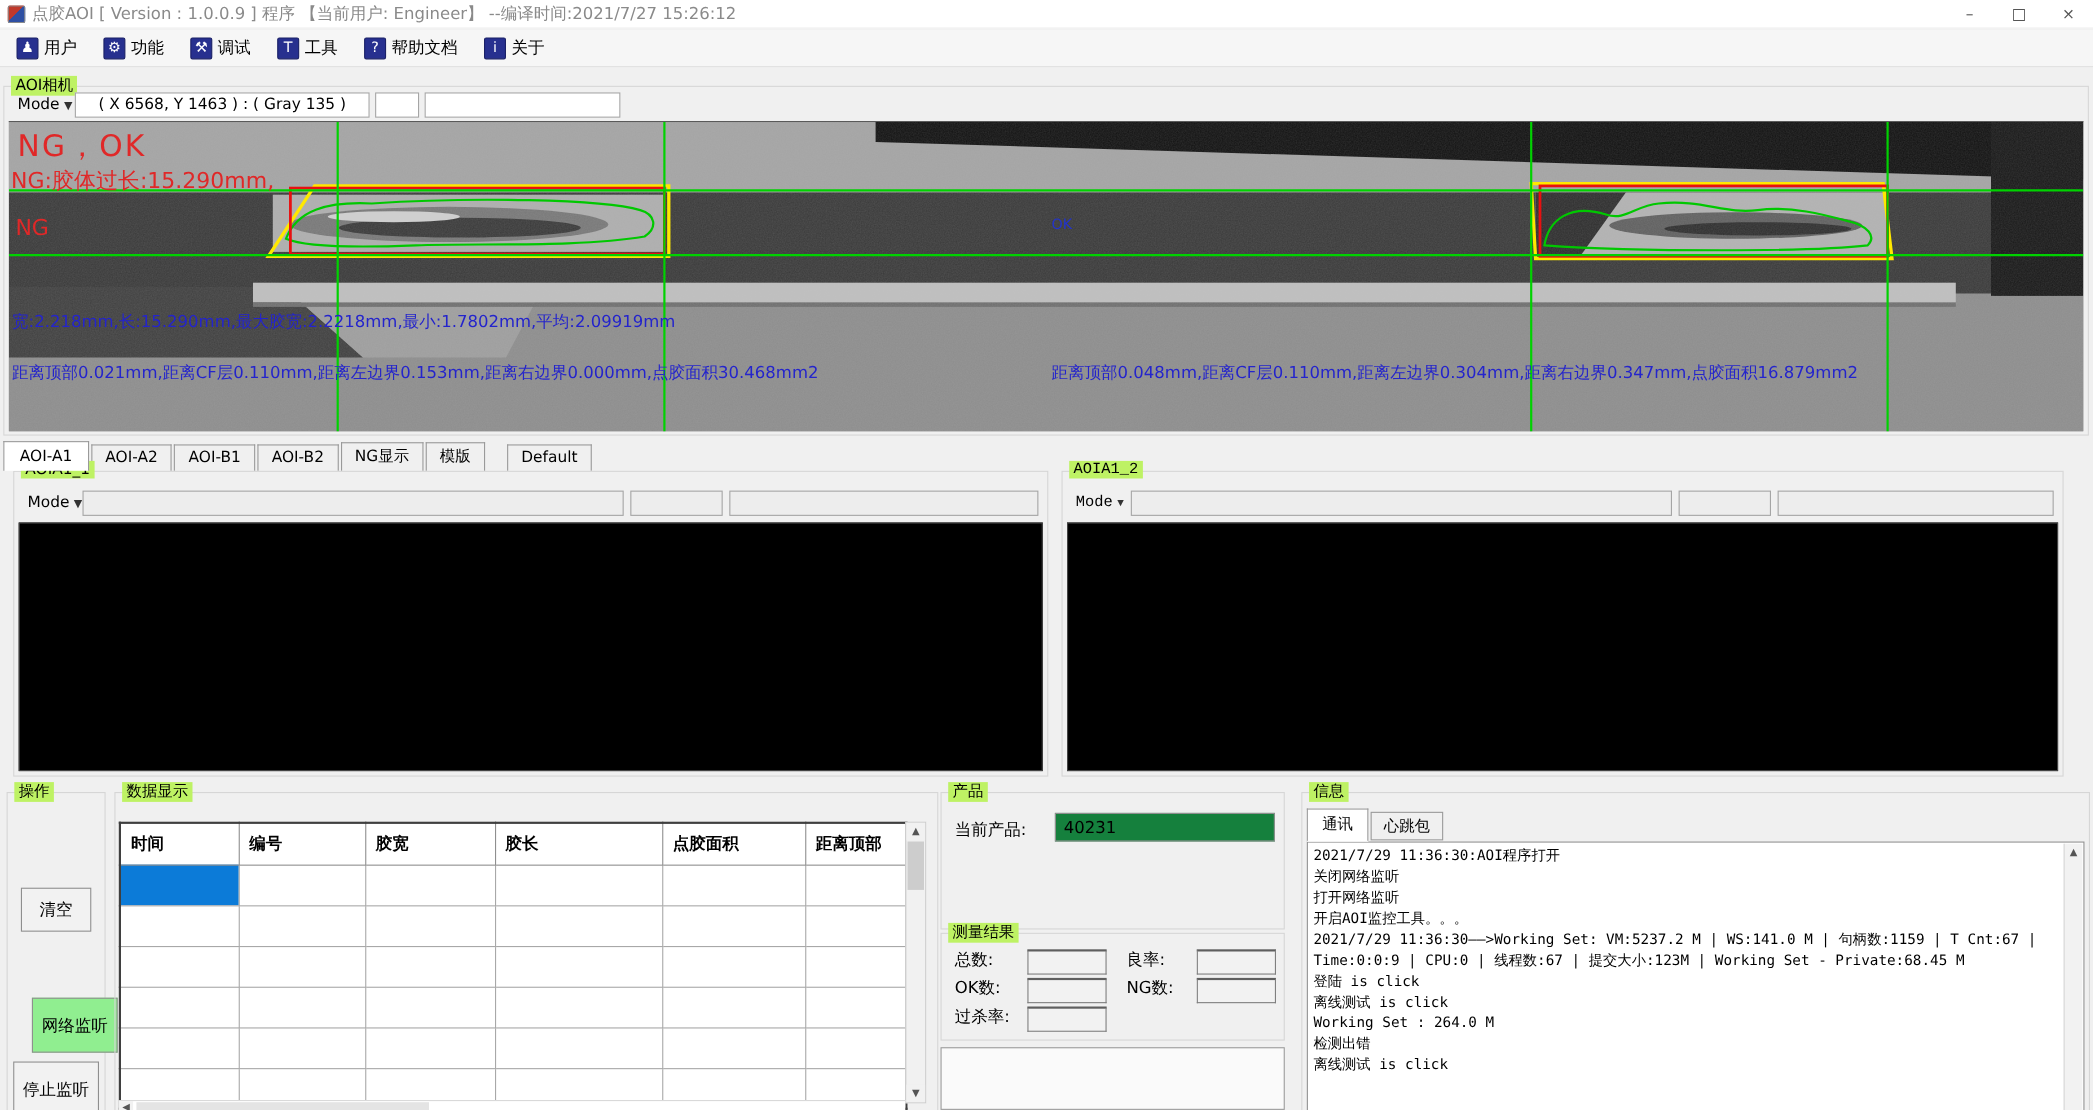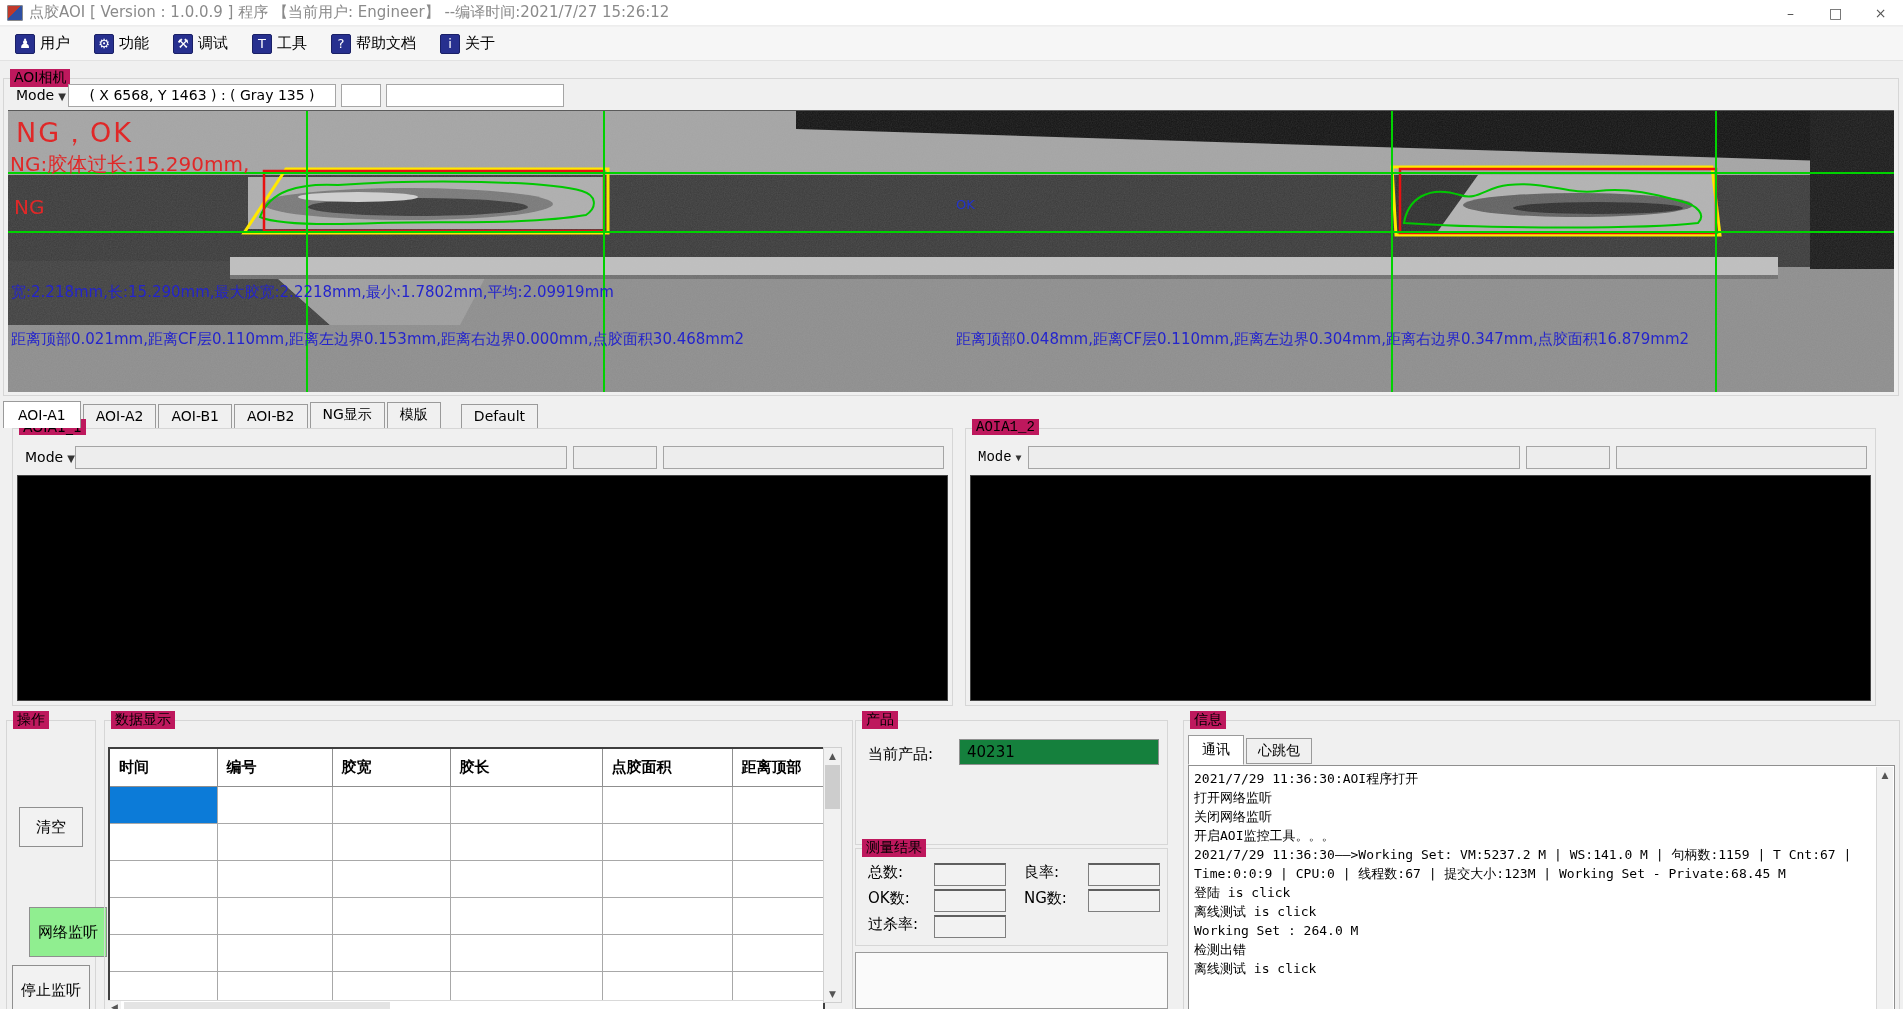--- a/index.html
+++ b/index.html
@@ -14,21 +14,21 @@
   .win-controls { margin-left:auto; display:flex; height:26px; }
   .win-btn { width:45px; height:26px; display:flex; align-items:center; justify-content:center; color:#555; font-size:14px; }
 
   
   .toolbar { position:absolute; left:0; top:27px; width:1903px; height:34px; background:#f6f6f6; border-bottom:1px solid #e2e2e2; display:flex; align-items:center; padding-left:6px; }
   .tb-item { display:flex; align-items:center; gap:5px; padding:4px 9px; margin-right:6px; font-size:15px; cursor:default; }
   .tb-ico { width:20px; height:20px; background:#27308f; color:#fff; display:flex; align-items:center; justify-content:center; font-size:13px; border-radius:2px; border:1px solid #1a2066; }
 
   
   .grp { position:absolute; border:1px solid #d6d6d6; }
-  .grp-label { position:absolute; top:-10px; left:6px; background:#be185d; padding:0 4px; font-size:14px; white-space:nowrap; }
+  .grp-label { position:absolute; top:-10px; left:6px; background:#bef264; padding:0 4px; font-size:14px; white-space:nowrap; }
 
   
   .grp.camera { left:3px; top:78px; width:1896px; height:318px; }
   .mode-row { position:absolute; left:0; top:5px; width:100%; height:24px; }
   .mode-btn { position:absolute; left:8px; top:1px; font-size:14px; padding:2px 4px; white-space:nowrap; cursor:default; }
   .mode-btn .arr { font-size:10px; color:#333; margin-left:4px; }
   .fld { position:absolute; top:0; height:23px; background:#fff; border:1px solid #a5a5a5; font-size:14px; line-height:21px; }
   .camera .fld.f1 { left:64px; width:268px; text-align:center; }
   .camera .fld.f2 { left:337px; width:40px; }
   .camera .fld.f3 { left:382px; width:178px; }
@@ -355,22 +355,22 @@
 
 <div class="grp info">
   <span class="grp-label">信息</span>
   <div class="itabs">
       <div class="itab active">通讯</div>
       <div class="itab">心跳包</div>
     </div>
   <div class="log-area">
     <div>
         <div class="log-line">2021/7/29 11:36:30:AOI程序打开</div>
+        <div class="log-line">关闭网络监听</div>
         <div class="log-line">打开网络监听</div>
-        <div class="log-line">关闭网络监听</div>
         <div class="log-line">开启AOI监控工具。。。</div>
         <div class="log-line">2021/7/29 11:36:30——&gt;Working Set: VM:5237.2 M | WS:141.0 M | 句柄数:1159 | T Cnt:67 |</div>
         <div class="log-line">Time:0:0:9 | CPU:0 | 线程数:67 | 提交大小:123M  | Working Set - Private:68.45 M</div>
         <div class="log-line">登陆 is click</div>
         <div class="log-line">离线测试 is click</div>
         <div class="log-line">Working Set : 264.0 M</div>
         <div class="log-line">检测出错</div>
         <div class="log-line">离线测试 is click</div>
       </div>
     <div class="log-scroll">

